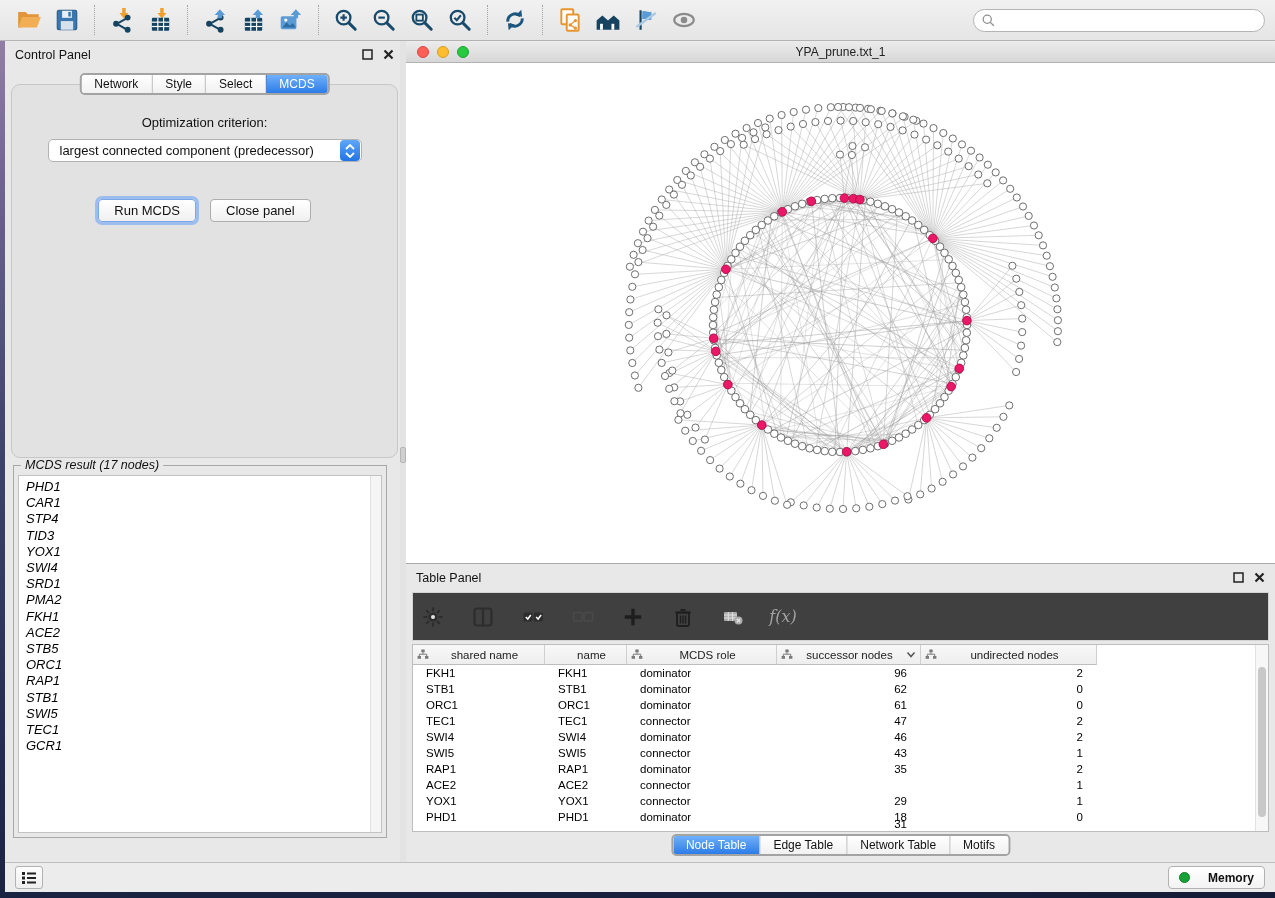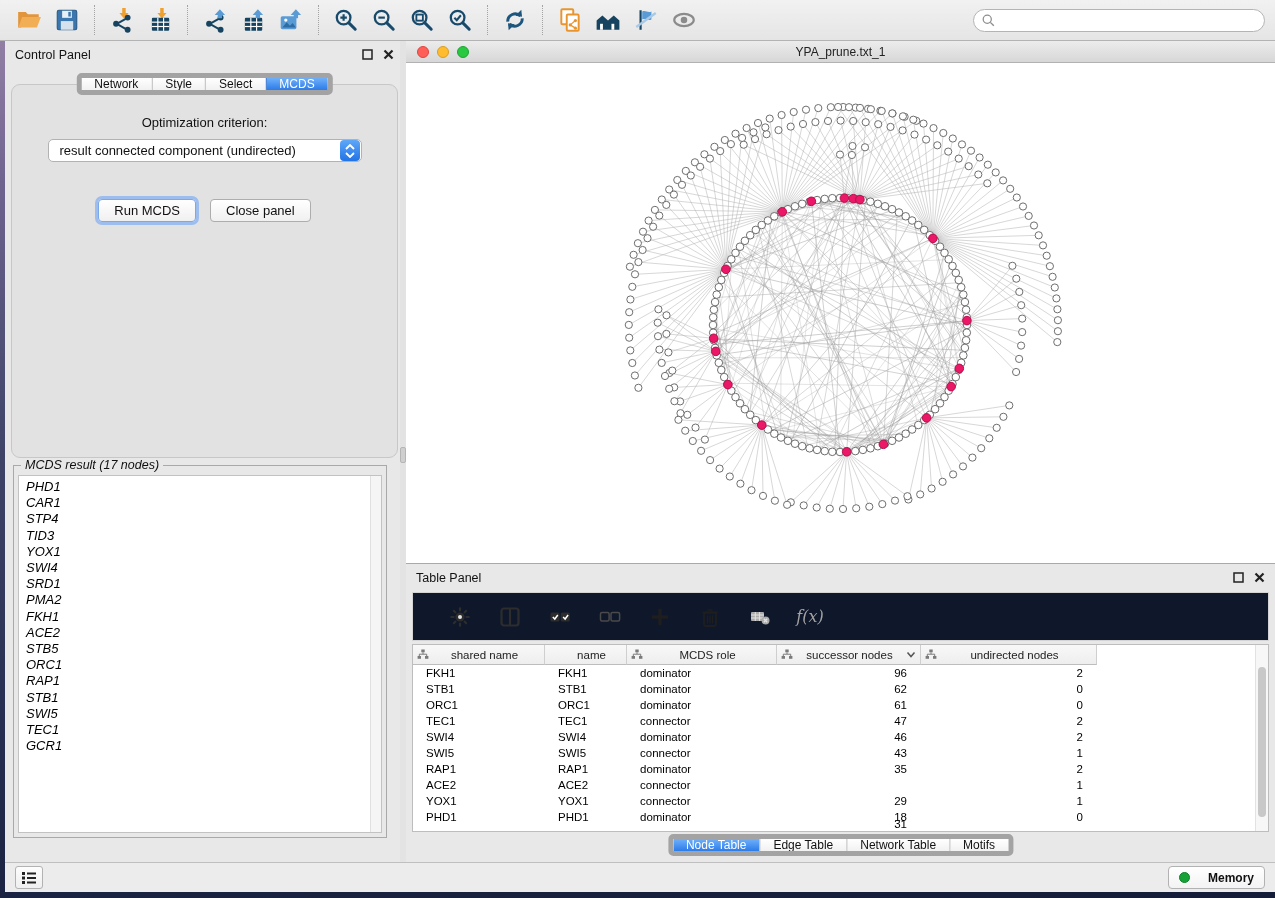--- a/index.html
+++ b/index.html
@@ -19,21 +19,21 @@
   .tsearch svg { position:absolute; left:8px; top:4px; }
 
   
   .control-panel { position:absolute; left:5px; top:41px; width:400px; height:821px;
     background:#e8e8e8; border-right:1px solid #a9a9a9; }
   .panel-header { height:27px; display:flex; align-items:center; padding:0 10px; }
   .panel-title { font-size:12.5px; color:#111; }
   .win-btns { margin-left:auto; display:flex; gap:9px; align-items:center; }
   .win-btn { width:12px; height:12px; display:flex; align-items:center; justify-content:center; }
 
-  .seg { display:flex; height:22px; border:5px solid #a3a3a3; border-radius:5px;
+  .seg { display:flex; height:22px; border:2px solid #a3a3a3; border-radius:5px;
     overflow:hidden; background:#fff; }
   .seg .sg { padding:0 13px; font-size:12px; display:flex; align-items:center;
     border-left:1px solid #bcbcbc; background:linear-gradient(#ffffff,#f1f1f1); color:#111; white-space:nowrap; }
   .seg .sg:first-child { border-left:none; }
   .seg .sg.active { background:linear-gradient(#6fb0fb,#2c7ce8); color:#fff; border-left-color:#2c6fd0; }
 
   .cp-tabs { position:absolute; left:50%; transform:translateX(-50%); top:32px; z-index:3; }
   .cp-inner { position:absolute; left:6px; right:6px; top:43px; height:374px;
     background:#e2e2e2; border:1px solid #c7c7c7; border-radius:9px; }
   .opt-label { margin-top:30px; text-align:center; font-size:13px; color:#111; }
@@ -73,22 +73,22 @@
   .light { width:12px; height:12px; border-radius:50%; }
   .light.red { background:#ff5f57; border:1px solid #e0443e; }
   .light.yellow { background:#febc2e; border:1px solid #d89e24; }
   .light.green { background:#28c840; border:1px solid #1da533; }
   .net-canvas { position:absolute; left:0; top:22px; width:869px; height:500px; background:#fff; }
 
   
   .table-panel { position:absolute; left:406px; top:563px; width:869px; height:299px;
     background:#e8e8e8; border-top:1px solid #a9a9a9; }
   .tp-toolbar { position:absolute; left:6px; right:6px; top:28px; height:49px;
-    background:#0f172a; border:1px solid #d4d4d4; display:flex; align-items:center;
-    gap:12px; padding:0 28px; }
+    background:#404040; border:1px solid #d4d4d4; display:flex; align-items:center;
+    gap:12px; padding:0 1px; }
   .tp-tool { width:38px; height:38px; display:flex; align-items:center; justify-content:center; }
   .fx-label { font-size:16px; font-style:italic; color:#a3a3a3;
     font-family:"DejaVu Serif","Liberation Serif",serif; }
 
   .tp-table { position:absolute; left:6px; right:6px; top:80px; height:188px;
     background:#fff; border:1px solid #bdbdbd; overflow:hidden; }
   .thead { display:flex; height:20px; }
   .th { background:linear-gradient(#f8f8f8,#eeeeee); border-right:1px solid #cfcfcf;
     border-bottom:1px solid #bdbdbd; display:flex; align-items:center;
     font-size:11.5px; color:#222; padding:0 4px; position:relative; }
@@ -295,21 +295,21 @@
   </div>
   <div class="seg cp-tabs" id="cp-tabs">
       <span class="sg">Network</span>
       <span class="sg">Style</span>
       <span class="sg">Select</span>
       <span class="sg active">MCDS</span>
     </div>
   <div class="cp-inner">
     <div class="opt-label">Optimization criterion:</div>
     <div class="dropdown">
-      <span class="dd-text">result connected component (undirected)</span>
+      <span class="dd-text">largest connected component (predecessor)</span>
       <span class="dd-step">
         <svg width="10" height="6" viewBox="0 0 10 6">
             <path d="M1 5l4-4 4 4" fill="none" stroke="#fff" stroke-width="1.8"></path>
           </svg>
         <svg width="10" height="6" viewBox="0 0 10 6">
             <path d="M1 1l4 4 4-4" fill="none" stroke="#fff" stroke-width="1.8"></path>
           </svg>
       </span>
     </div>
     <div class="btn-row">

